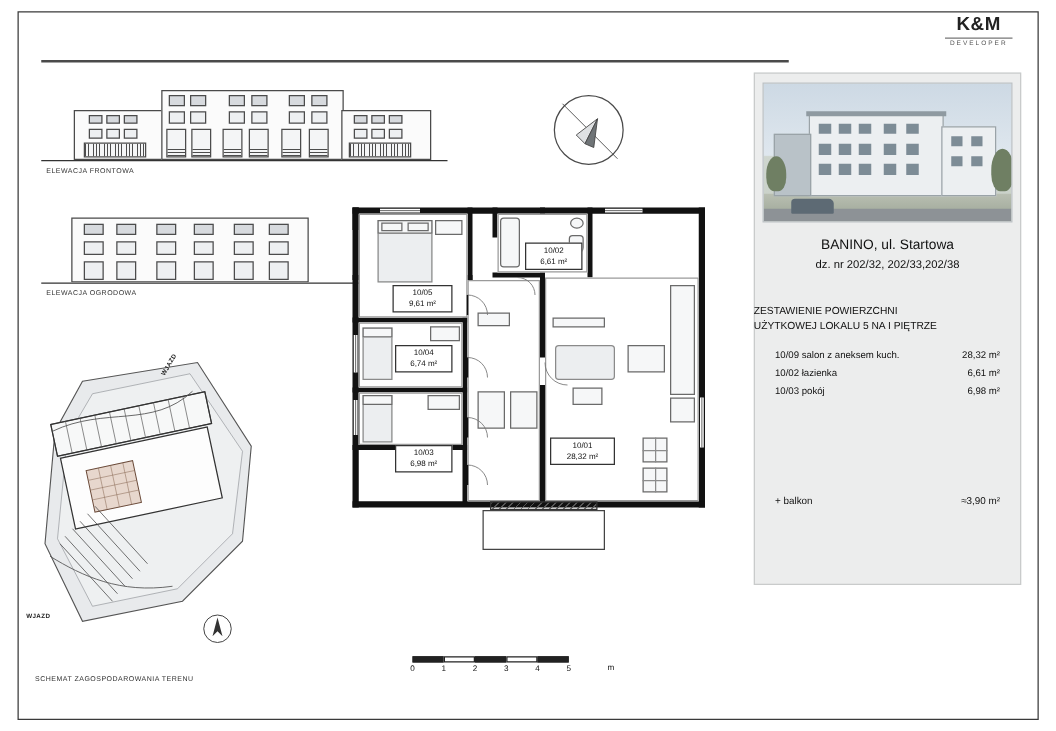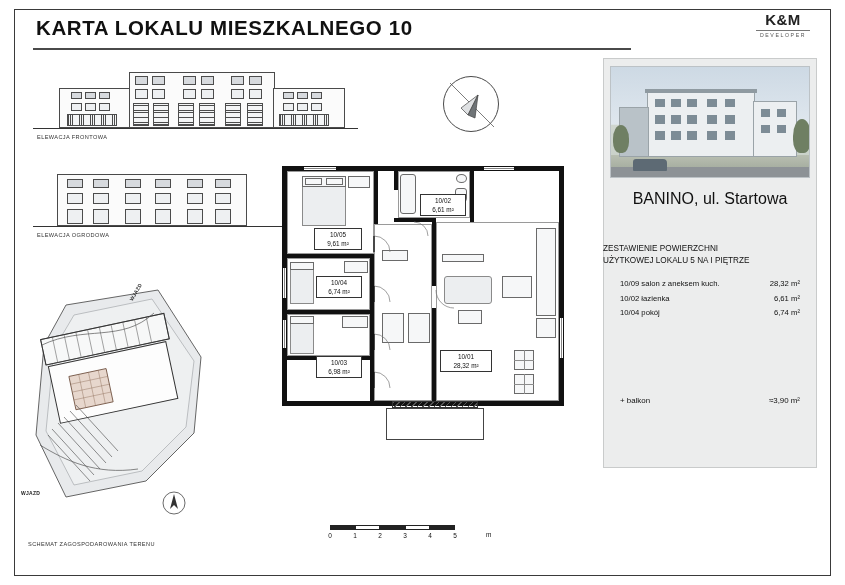--- a/index.html
+++ b/index.html
@@ -217,21 +217,21 @@
     border-radius: 50% 50% 40% 40%;
   }
 
   .panel-addr {
     position: absolute;
     left: 603px;
     width: 214px;
     text-align: center;
     color: #111;
   }
-  .addr1 { top: 190px; font-size: 16px; }
+  .addr1 { top: 190px; font-size: 11px; }
   .addr2 { top: 206px; font-size: 9px; }
 
   .panel-sub {
     position: absolute;
     left: 603px; width: 214px;
     text-align: left;
     font-size: 8.2px;
     color: #111;
     line-height: 12px;
   }
@@ -295,21 +295,20 @@
     font-size: 6.5px;
     color: #111;
   }
 </style>
 </head>
 <body>
 
 <div class="page">
   <div class="frame"></div>
 
-  <div class="title">KARTA LOKALU MIESZKALNEGO 10</div>
   <div class="header-rule"></div>
 
   <div class="logo">
     <div class="lk">K&amp;M</div>
     <div class="lbar"></div>
     <div class="ls">DEVELOPER</div>
   </div>
 
   <div class="elev" style="left:33px;top:66px;width:325px;height:80px;">
 
@@ -591,36 +590,37 @@
     <div class="ph-win" style="left:150px;top:42px;width:9px;height:8px;"></div>
     <div class="ph-win" style="left:166px;top:42px;width:9px;height:8px;"></div>
     <div class="ph-win" style="left:150px;top:58px;width:9px;height:8px;"></div>
     <div class="ph-win" style="left:166px;top:58px;width:9px;height:8px;"></div>
     <div class="ph-tree" style="left:2px;top:58px;width:16px;height:28px;"></div>
     <div class="ph-tree" style="left:182px;top:52px;width:18px;height:34px;"></div>
     <div class="ph-car" style="left:22px;top:92px;width:34px;height:12px;"></div>
   </div>
 
   <div class="panel-addr addr1">BANINO, ul. Startowa</div>
+  <div class="panel-addr addr2">dz. nr 202/32, 202/33,202/38</div>
 
   <div class="panel-sub" style="top:243px;">ZESTAWIENIE POWIERZCHNI</div>
   <div class="panel-sub" style="top:255px;">UŻYTKOWEJ LOKALU 5 NA I PIĘTRZE</div>
 
   <div class="tbl">
     <div class="row">
       <span class="nm">10/09 salon z aneksem kuch.</span>
       <span class="ar">28,32 m²</span>
     </div>
     <div class="row">
       <span class="nm">10/02 łazienka</span>
       <span class="ar">6,61 m²</span>
     </div>
     <div class="row">
-      <span class="nm">10/04 pokój</span>
-      <span class="ar">6,74 m²</span>
+      <span class="nm">10/03 pokój</span>
+      <span class="ar">6,98 m²</span>
     </div>
   </div>
 
 
   <div class="bal">
     <div class="row">
       <span>+ balkon</span>
       <span>≈3,90 m²</span>
     </div>
   </div>

